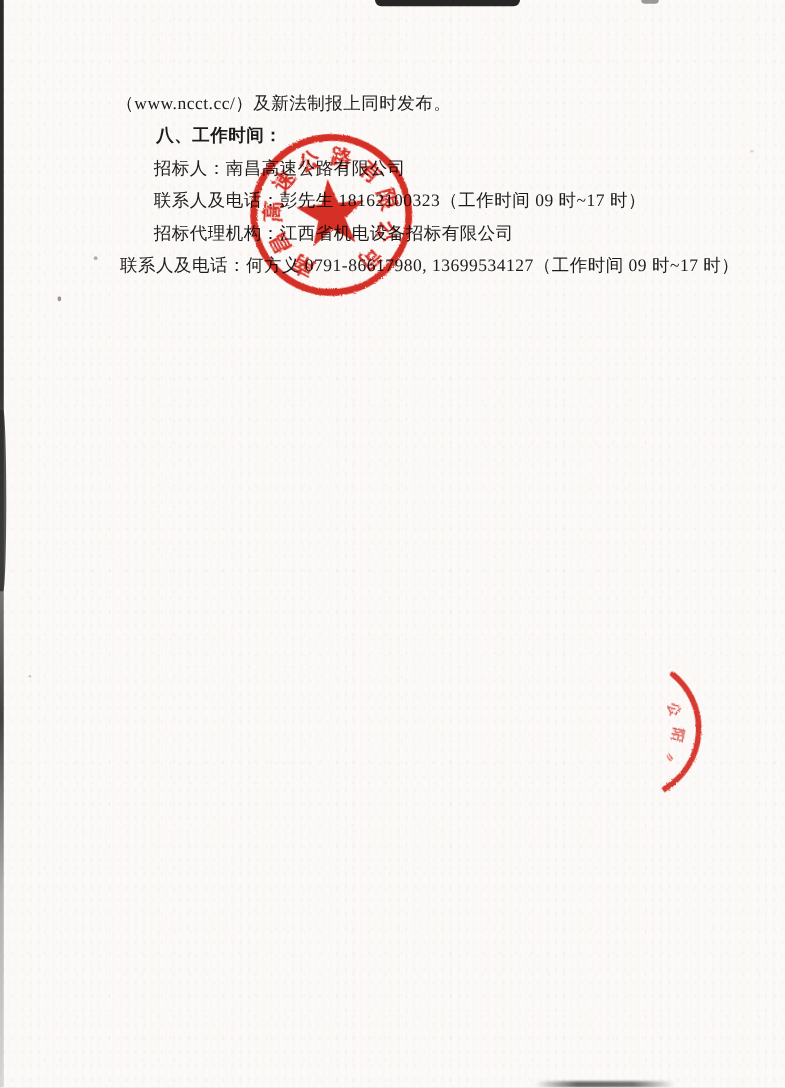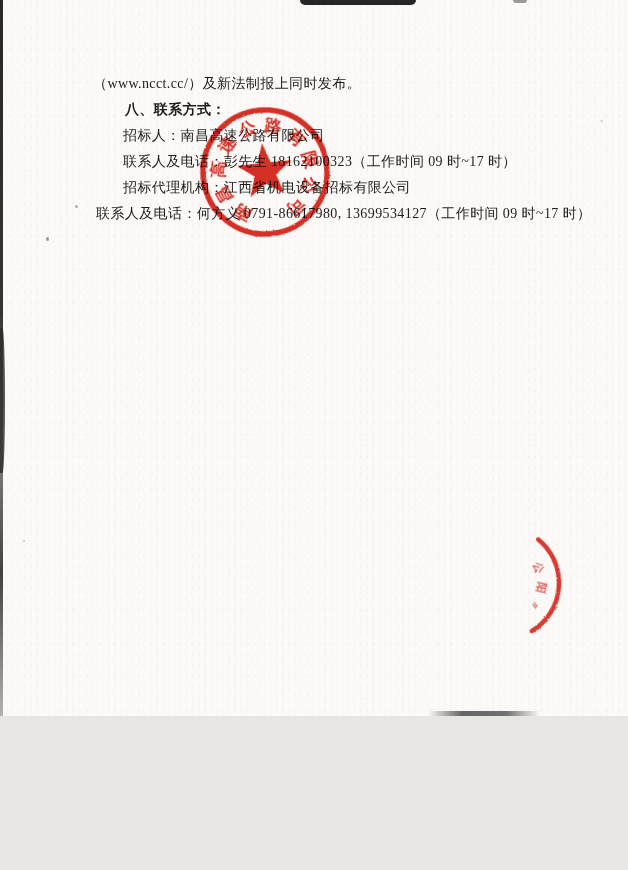--- a/index.html
+++ b/index.html
@@ -1,19 +1,19 @@
 <!DOCTYPE html>
 <html style="--ink: #d7261b;"><head>
 <meta charset="utf-8">
 <style>
   html,body{margin:0;padding:0;background:#e8e6e3;}
   :root{--ink:#d7261b;}
   .page{
     position:relative;
-    width:628px;height:716px;
+    width:628px;height:870px;
     margin:0 auto;
     overflow:hidden;
     background-color:#fcfaf8;
     background-image:
       radial-gradient(rgba(190,150,130,.055) 1px, transparent 1px),
       radial-gradient(rgba(160,140,150,.045) 1px, transparent 1px),
       repeating-linear-gradient(90deg, rgba(215,195,185,.05) 0 2px, transparent 2px 6px);
     background-size:7px 11px, 13px 17px, auto;
     background-position:0 0, 3px 6px, 0 0;
     font-family:"Liberation Serif","DejaVu Serif",serif;
@@ -87,21 +87,21 @@
   .speck-3{left:23px;top:540px;width:2px;height:2px;background:#8a7d74;opacity:.4;}
   .speck-4{left:600px;top:120px;width:3px;height:2px;background:#c09a90;opacity:.4;}
 </style>
 </head>
 <body>
 
 <div class="page">
 
   <div class="text-block">
     <div class="line">（www.ncct.cc/）及新法制报上同时发布。</div>
-    <div class="line ind-a bold">八、联系方式：</div>
+    <div class="line ind-a bold">八、工作时间：</div>
     <div class="line ind-b">招标人：南昌高速公路有限公司</div>
     <div class="line ind-b">联系人及电话：彭先生 18162100323（工作时间 09 时~17 时）</div>
     <div class="line ind-b">招标代理机构：江西省机电设备招标有限公司</div>
     <div class="line ind-c">联系人及电话：何方义 0791-86617980, 13699534127（工作时间 09 时~17 时）</div>
   </div>
 
   <svg class="seal-layer" width="628" height="870" viewBox="0 0 628 870">
     <defs>
       <filter id="stamp-rough" x="-20%" y="-20%" width="140%" height="140%">
         <feTurbulence type="fractalNoise" baseFrequency="0.9" numOctaves="2" result="n"></feTurbulence>

